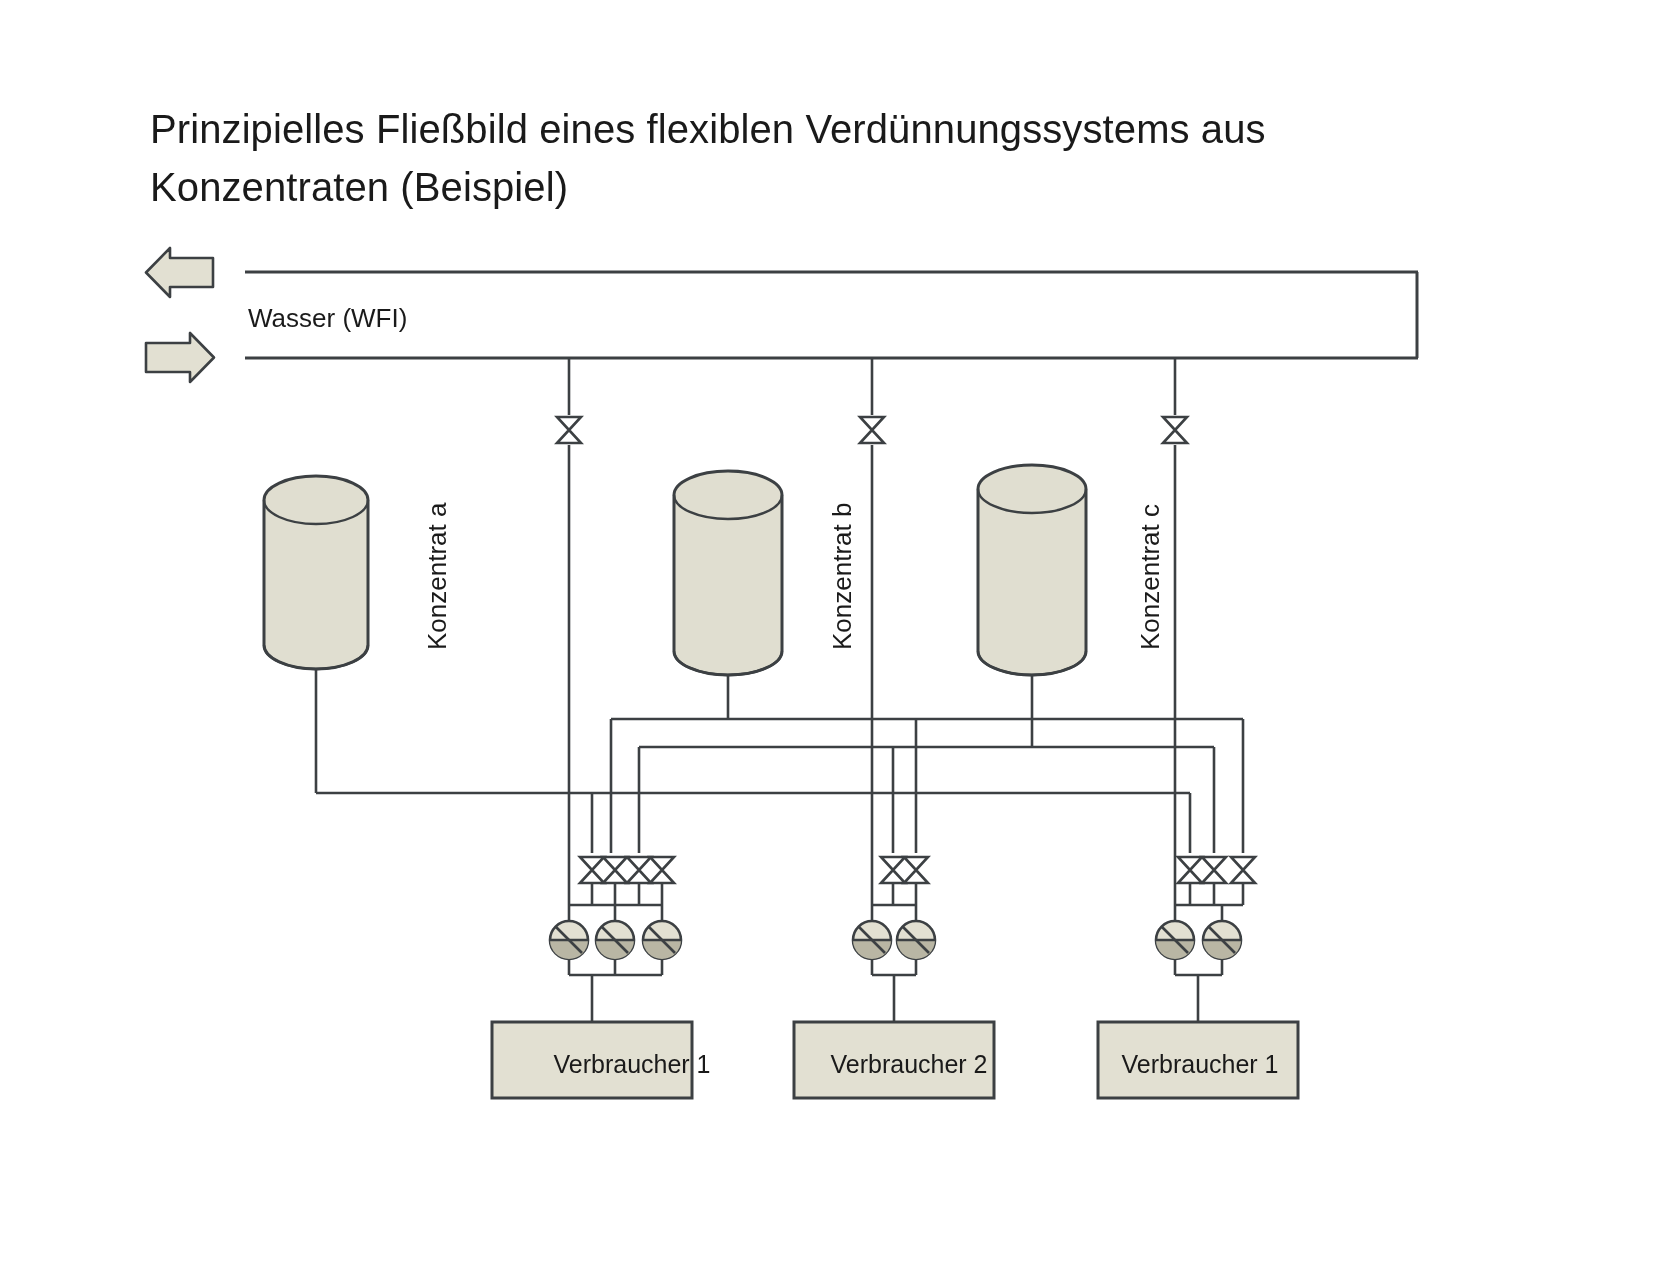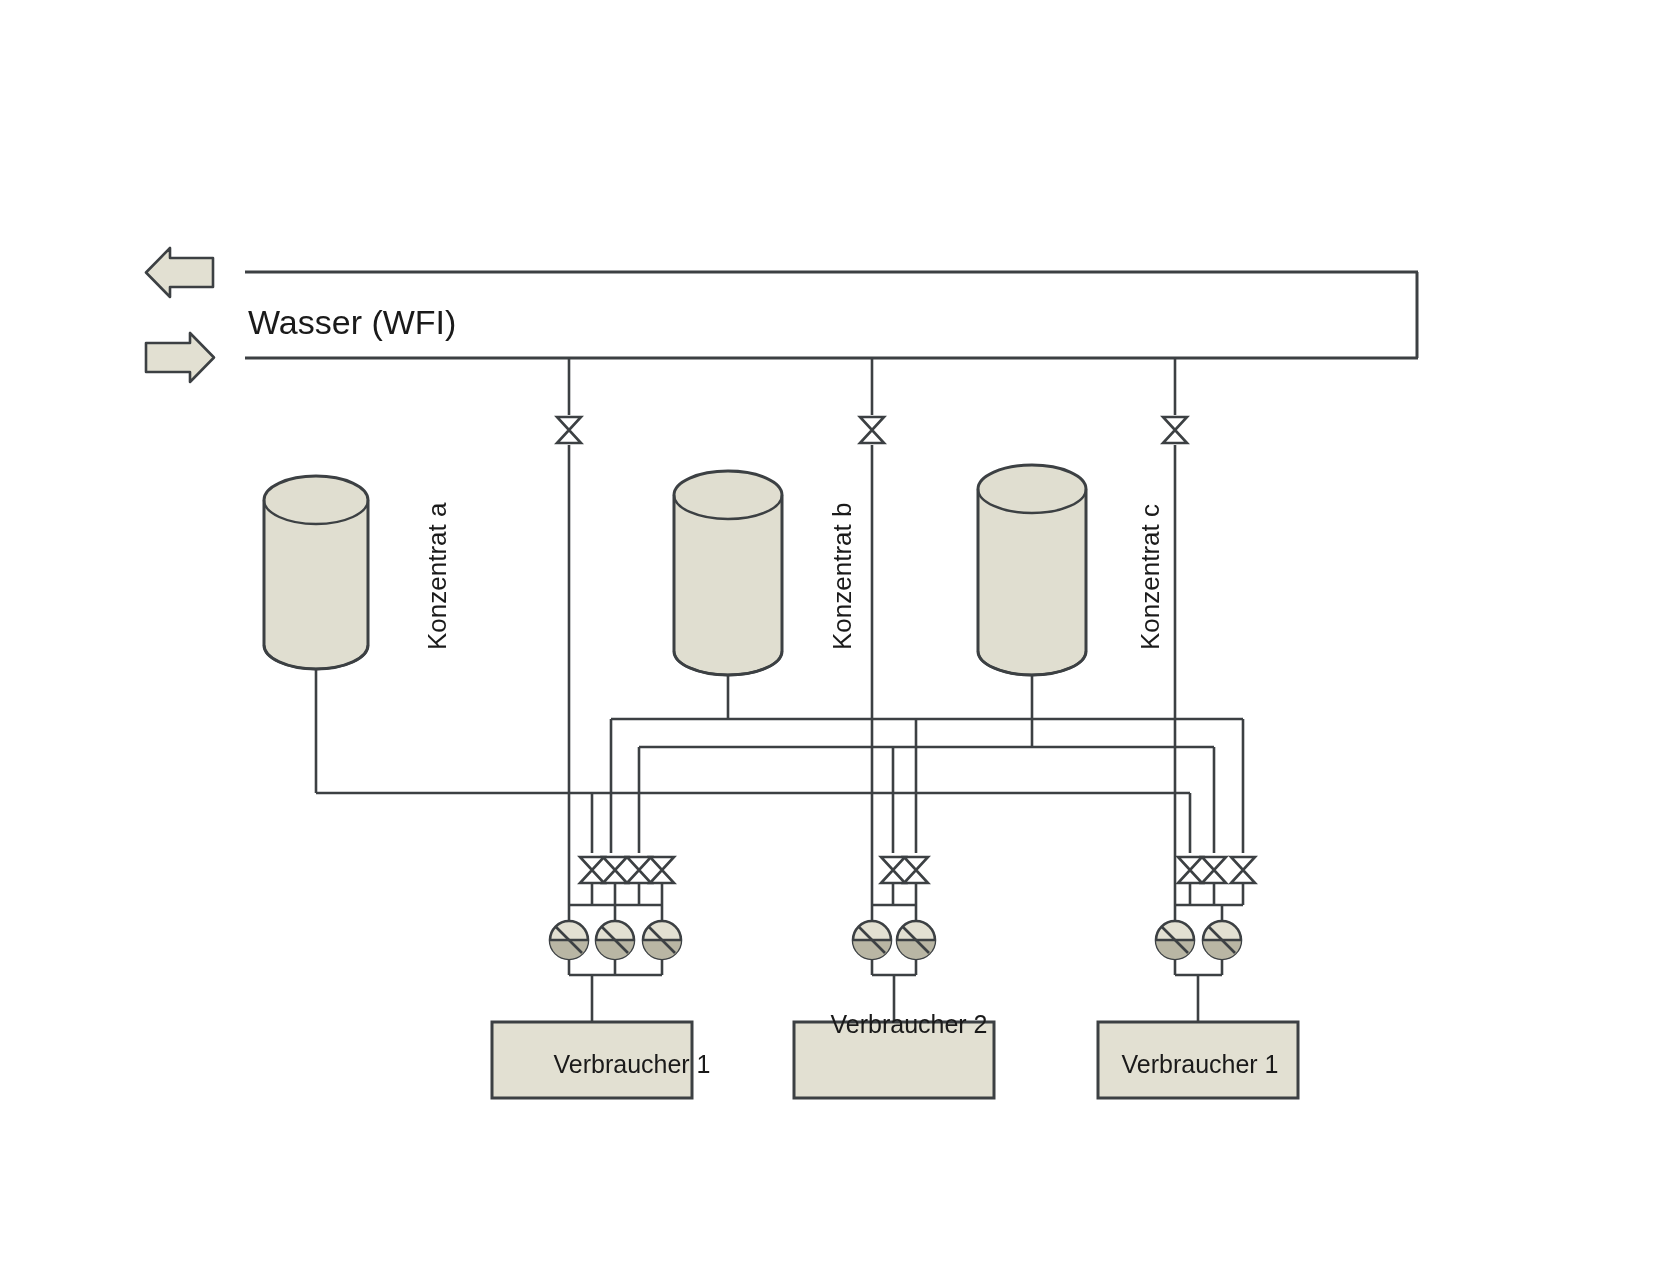--- a/index.html
+++ b/index.html
@@ -33,43 +33,44 @@
   }
   .lbl {
     position: absolute;
     font-family: "Liberation Sans", sans-serif;
     color: #1a1a1a;
     white-space: nowrap;
   }
   #wfi-label {
     left: 248px;
     top: 303px;
-    font-size: 34px;
+    font-size: 26px;
   }
   .vert-label {
     font-size: 26px;
     transform-origin: 0 0;
     transform: rotate(-90deg);
   }
   #konz-a-label { left: 422px; top: 650px; }
   #konz-b-label { left: 827px; top: 650px; }
   #konz-c-label { left: 1135px; top: 650px; }
   .consumer-label {
     font-size: 25px;
     text-align: center;
   }
   #verb1-label { left: 511px; top: 1050px; width: 242px; }
-  #verb2-label { left: 795px; top: 1010px; width: 228px; }
+  #verb2-label { left: 795px; top: 1050px; width: 228px; }
   #verb3-label { left: 1100px; top: 1050px; width: 200px; }
 </style>
 </head>
 <body>
 
 <div id="page">
 
+  <div id="title">Prinzipielles Fließbild eines flexiblen Verdünnungssystems aus Konzentraten (Beispiel)</div>
 
   <svg id="diagram" width="1654" height="1276" viewBox="0 0 1654 1276">
 
     <defs>
       <g id="valve-sym">
 
         <path d="M -12 -13 L 12 -13 L -12 13 L 12 13 Z" fill="#ffffff" stroke="#3c4043" stroke-width="2.6"></path>
       </g>
       <g id="pump-sym">
         <circle cx="0" cy="0" r="19" fill="#e2e0d2" stroke="#3c4043" stroke-width="2.6"></circle>

